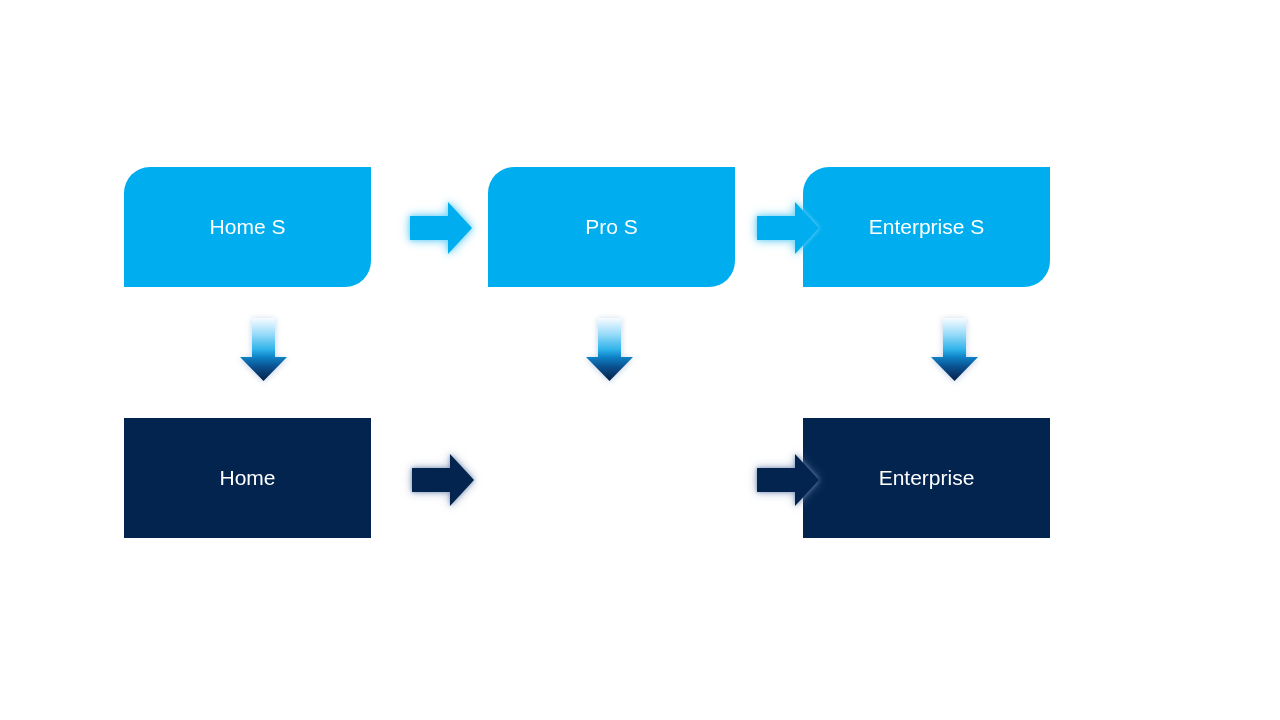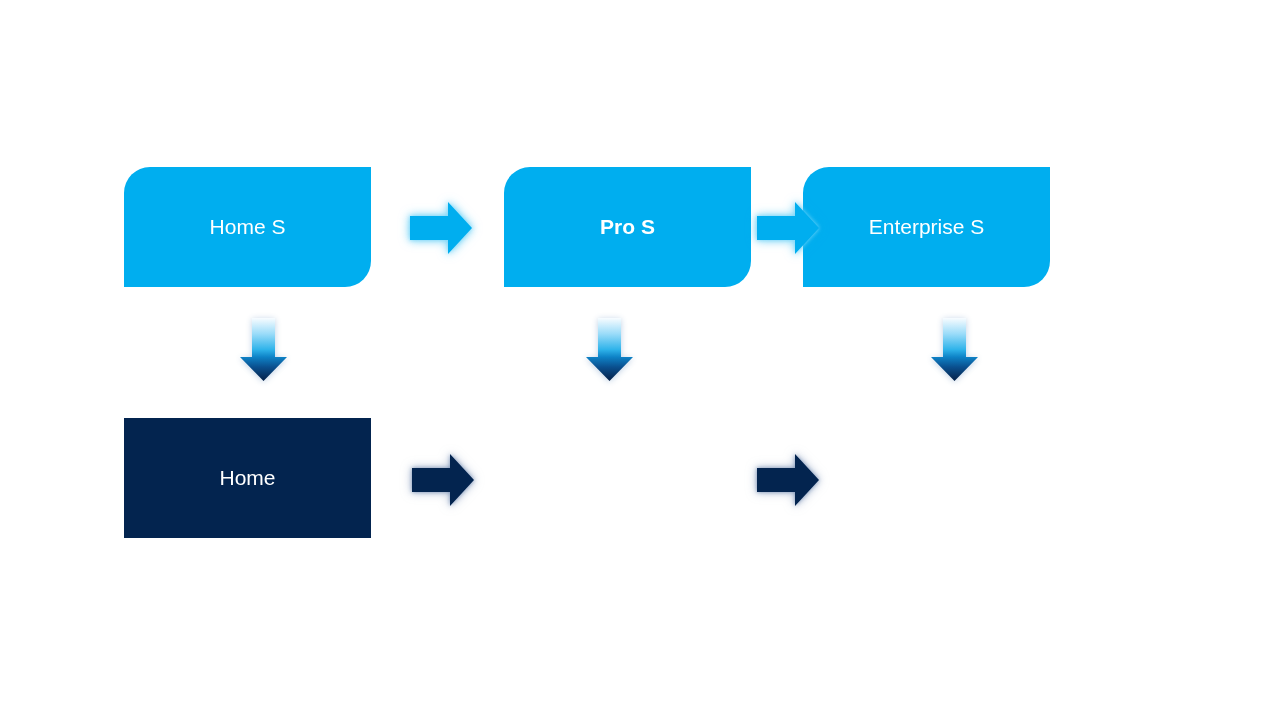--- a/index.html
+++ b/index.html
@@ -31,21 +31,21 @@
     top: 167px;
     background: var(--top-fill, #00AEEF);
     border-radius: 26px 0 26px 0;
   }
   .box.bottom-row {
     top: 418px;
     background: var(--bottom-fill, #03244F);
     border-radius: 0;
   }
   .col-0 { left: 124px; }
-  .col-1 { left: 504px; font-weight: bold; }
+  .col-1 { left: 488px; }
   .col-2 { left: 803px; }
 
   
   .rarrow {
     position: absolute;
     width: 62px;
     height: 52px;
   }
   .rarrow .shape {
     width: 100%;
@@ -121,20 +121,23 @@
   <div class="darrow dcol-1">
     <div class="shape"></div>
   </div>
   <div class="darrow dcol-2">
     <div class="shape"></div>
   </div>
 
   <div class="box bottom-row col-0">
     <span>Home</span>
   </div>
+  <div class="box bottom-row col-2">
+    <span>Enterprise</span>
+  </div>
 
   <div class="rarrow navy row-bottom gap-0">
     <div class="shape"></div>
   </div>
   <div class="rarrow navy row-bottom gap-1">
     <div class="shape"></div>
   </div>
 
 </div>
 

